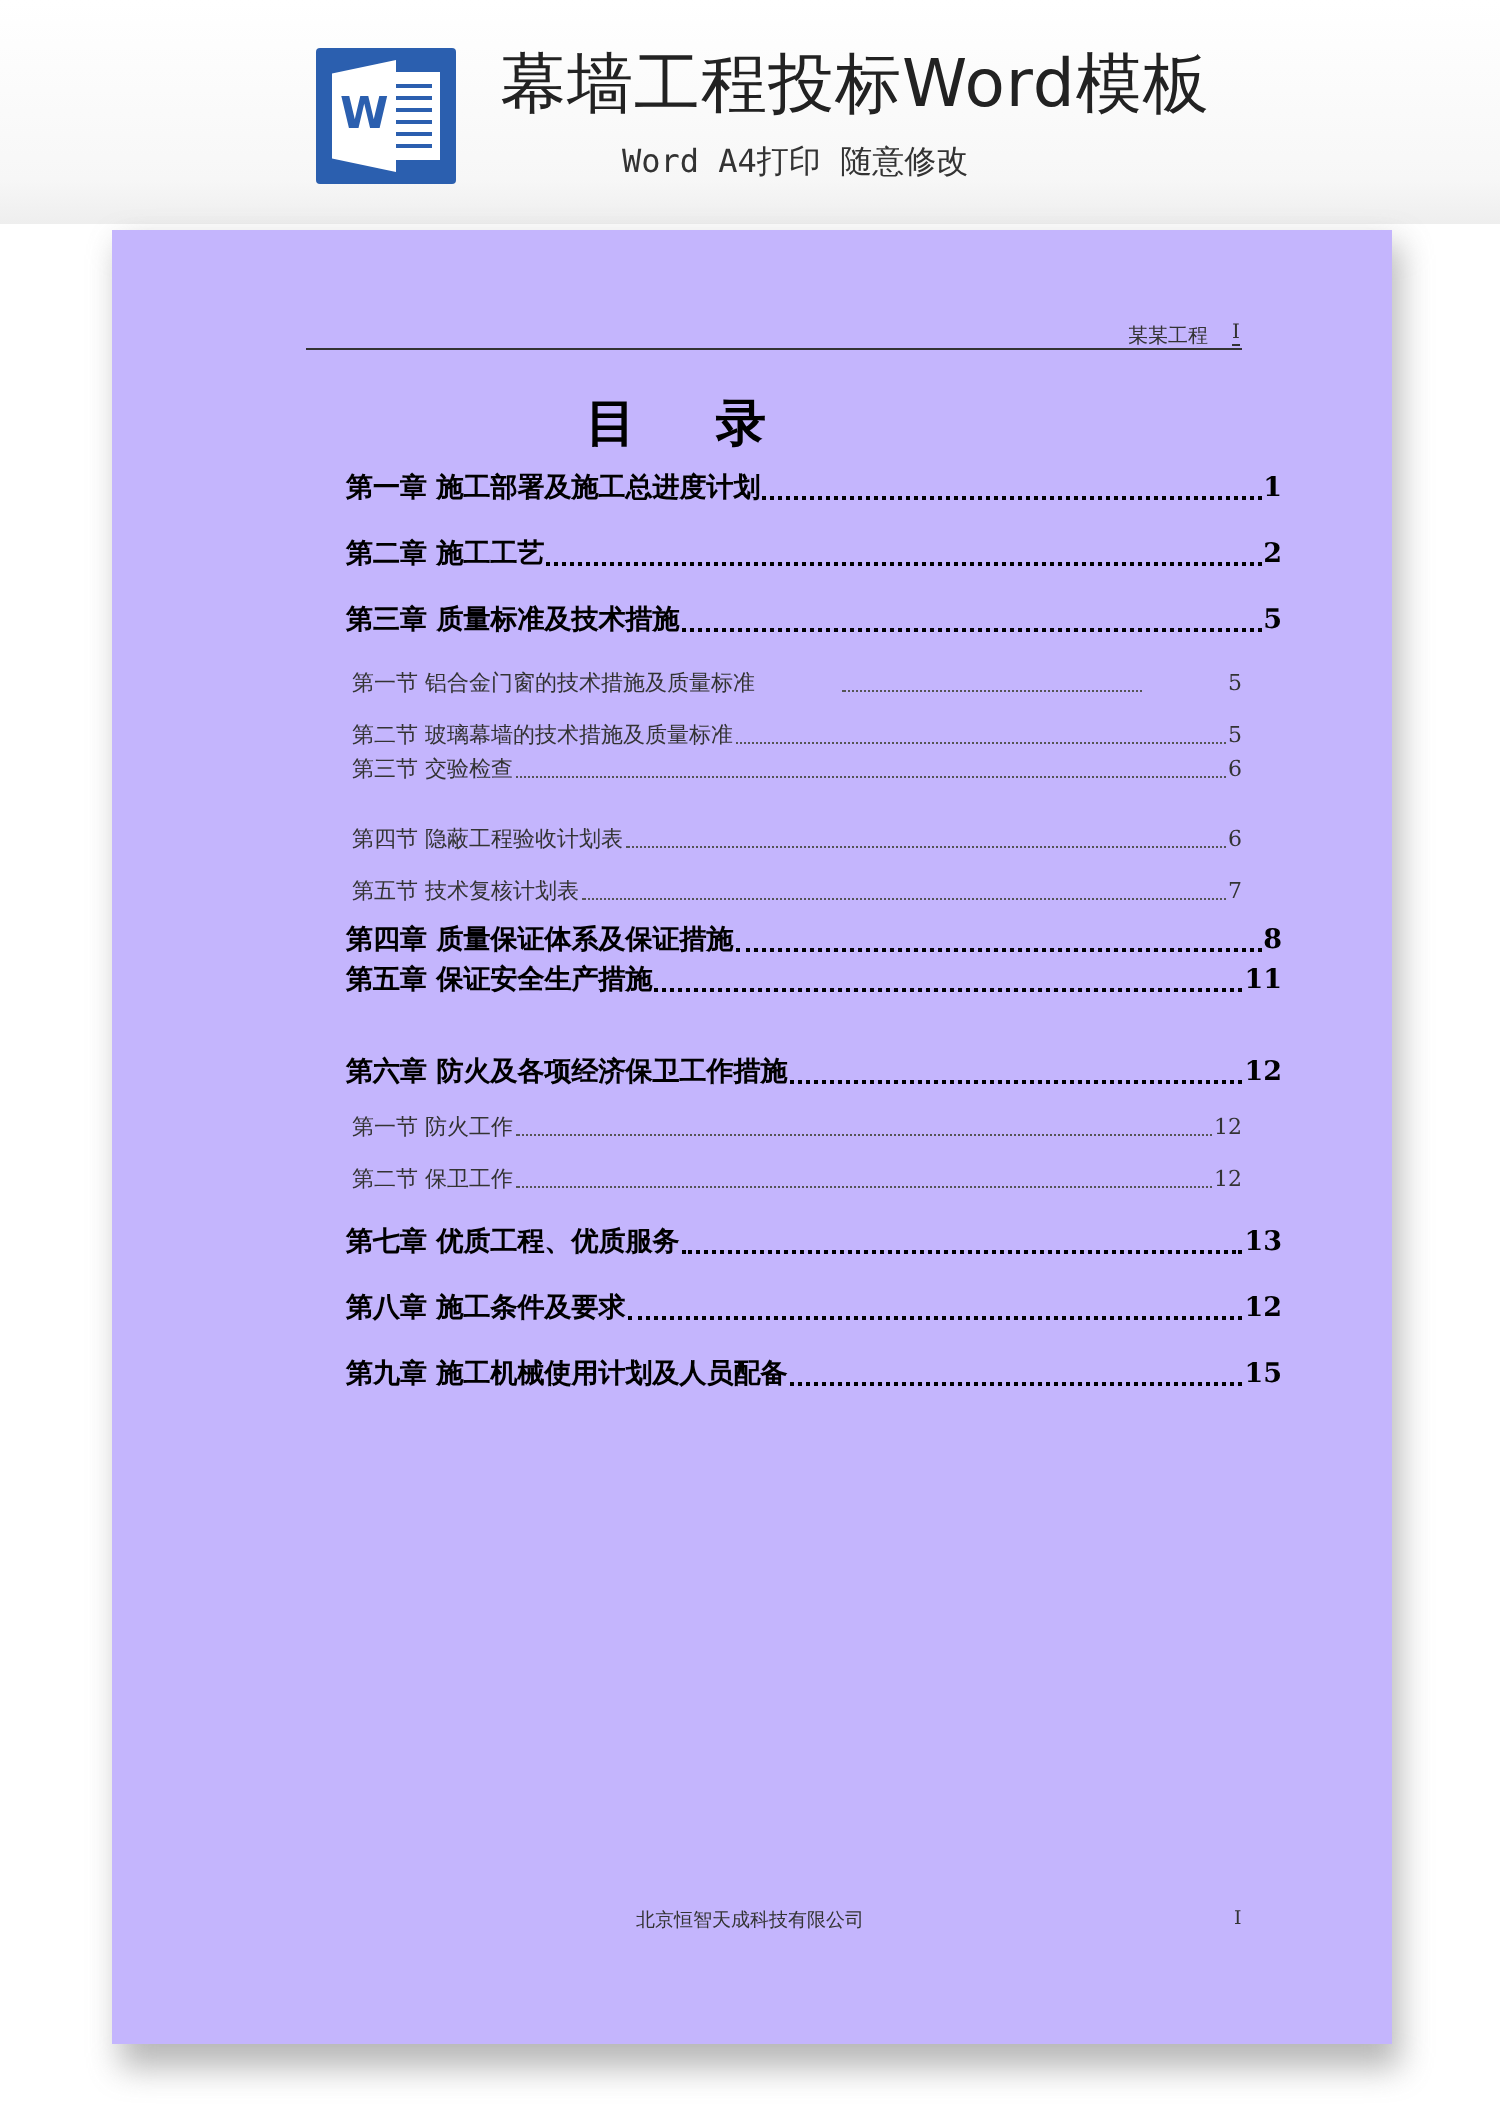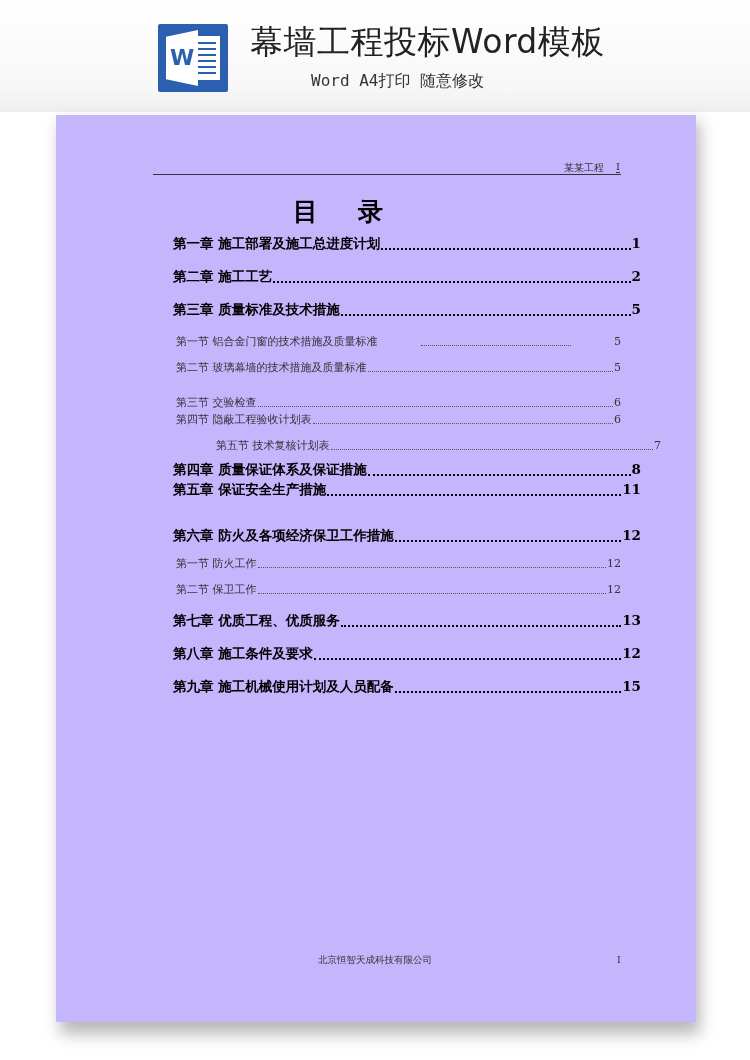--- a/index.html
+++ b/index.html
@@ -140,31 +140,31 @@
       <div class="toc-row section" style="top: 219px; gap: 42px;">
         <span class="label">第一节  铝合金门窗的技术措施及质量标准</span>
         <span class="dots"></span>
         <span class="page-no">5</span>
       </div>
       <div class="toc-row section" style="top: 245px;">
         <span class="label">第二节  玻璃幕墙的技术措施及质量标准</span>
         <span class="dots"></span>
         <span class="page-no">5</span>
       </div>
-      <div class="toc-row section" style="top: 280px;">
+      <div class="toc-row section" style="top: 262px;">
         <span class="label">第三节  交验检查</span>
         <span class="dots"></span>
         <span class="page-no">6</span>
       </div>
       <div class="toc-row section" style="top: 297px;">
         <span class="label">第四节  隐蔽工程验收计划表</span>
         <span class="dots"></span>
         <span class="page-no">6</span>
       </div>
-      <div class="toc-row section" style="top: 323px; margin-left: 40px;">
+      <div class="toc-row section" style="top: 323px;">
         <span class="label">第五节  技术复核计划表</span>
         <span class="dots"></span>
         <span class="page-no">7</span>
       </div>
       <div class="toc-row chapter" style="top: 346px;">
         <span class="label">第四章  质量保证体系及保证措施</span>
         <span class="dots"></span>
         <span class="page-no">8</span>
       </div>
       <div class="toc-row chapter" style="top: 366px;">

